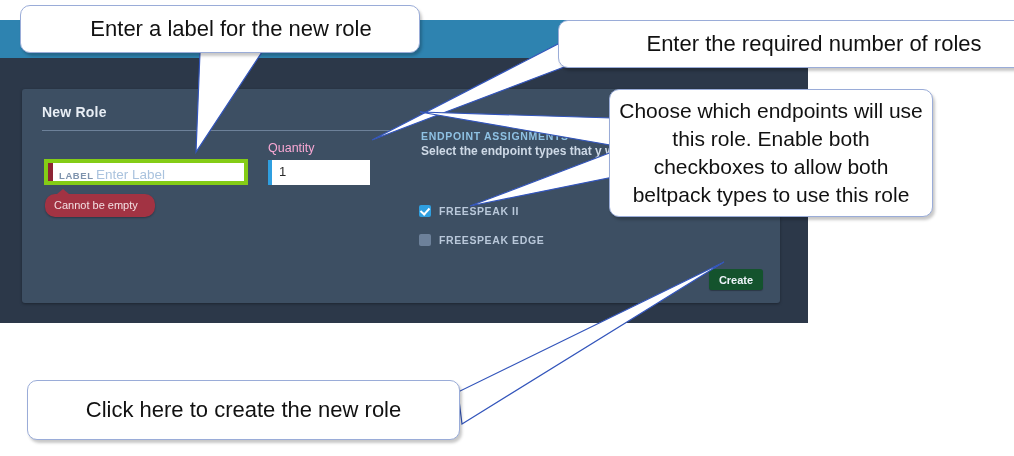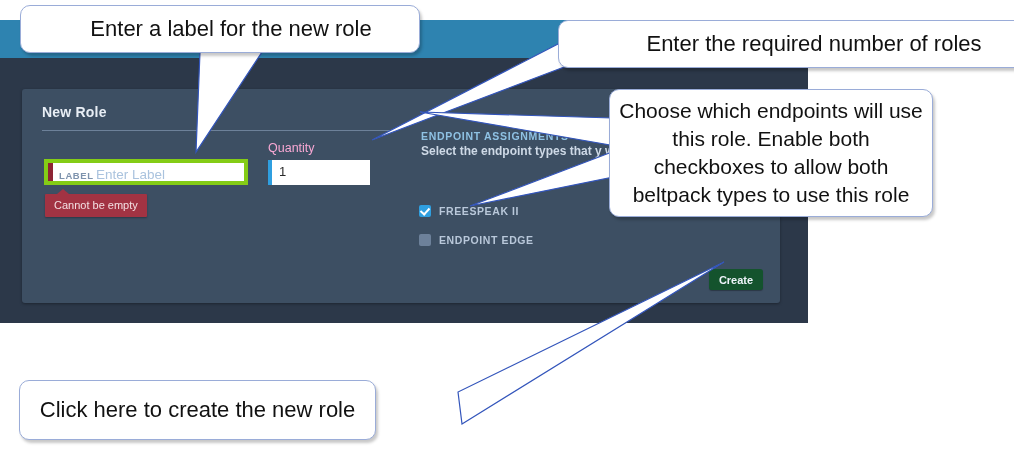--- a/index.html
+++ b/index.html
@@ -109,22 +109,22 @@
     color: #aac3de;
   }
 
   .error-bubble {
     position: absolute;
     left: 45px;
     top: 174px;
     background: #a23343;
     color: #f3dfe2;
     font-size: 11px;
-    padding: 5px 9px 6px 9px;
-    border-radius: 1px;
+    padding: 5px 17px 6px 9px;
+    border-radius: 10px;
     box-shadow: 0 1px 2px rgba(0,0,0,0.3);
   }
   .error-bubble::before {
     content: "";
     position: absolute;
     left: 12px;
     top: -5px;
     width: 0;
     height: 0;
     border-left: 6px solid transparent;
@@ -274,22 +274,22 @@
     font-size: 22px;
   }
   .c3 {
     left: 609px; top: 89px;
     width: 324px; height: 128px;
     font-size: 21px;
     line-height: 28px;
     padding: 0 8px;
   }
   .c4 {
-    left: 19px;  top: 380px;
-    width: 357px; height: 60px;
+    left: 27px;  top: 380px;
+    width: 433px; height: 60px;
     font-size: 22px;
   }
 </style>
 </head>
 <body>
 
 <div id="screen">
 
   <div class="app-region">
     <div class="app-topbar"></div>
@@ -316,21 +316,21 @@
 
     <div class="ep-head">ENDPOINT ASSIGNMENTS</div>
     <div class="ep-desc">Select the endpoint types that y with.</div>
 
     <div class="cb-row r1">
       <span class="cb-box on"></span>
       <span class="cb-text">FREESPEAK II</span>
     </div>
     <div class="cb-row r2">
       <span class="cb-box off"></span>
-      <span class="cb-text">ENDPOINT EDGE</span>
+      <span class="cb-text">FREESPEAK EDGE</span>
     </div>
 
     <div class="create-btn">Create</div>
   </div>
 
   <svg class="annot-svg" viewBox="0 0 1014 456" xmlns="http://www.w3.org/2000/svg">
 
     <polygon points="200,52 262,52 196,152" fill="#ffffff" stroke="#3355bb" stroke-width="1.2"></polygon>
 
     <polygon points="558,44 572,64 372,140" fill="#ffffff" stroke="#3355bb" stroke-width="1.2"></polygon>

